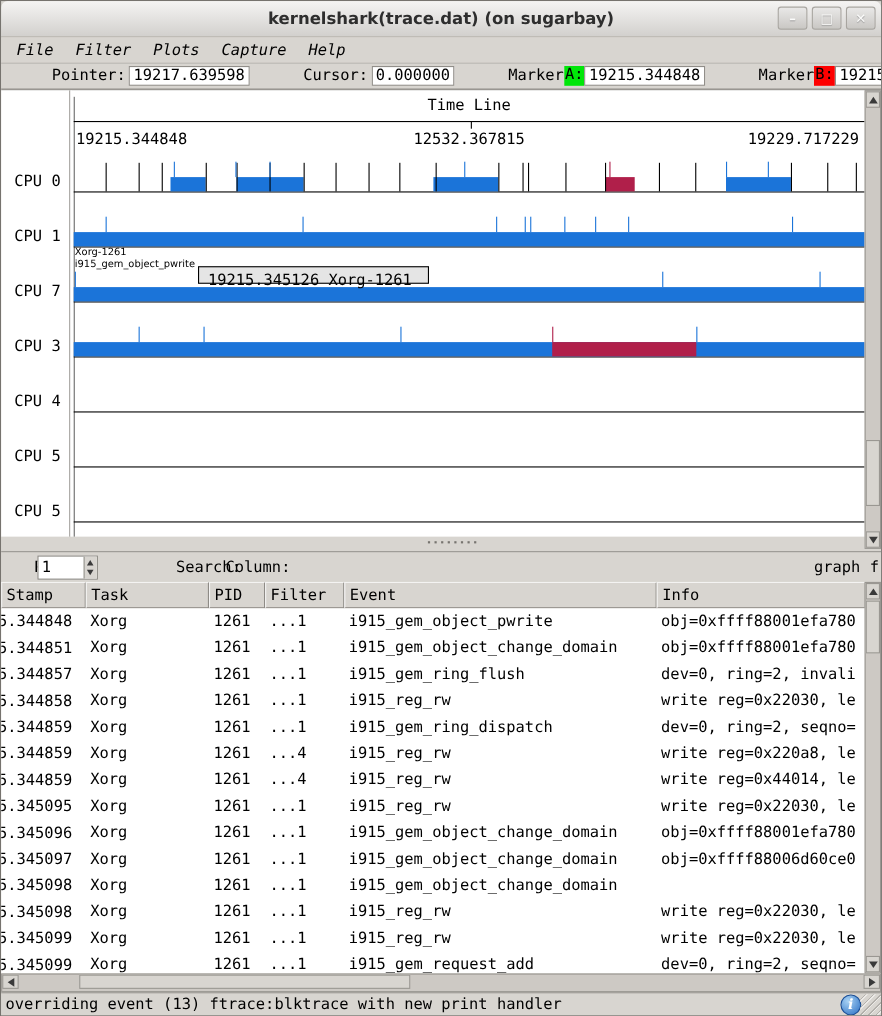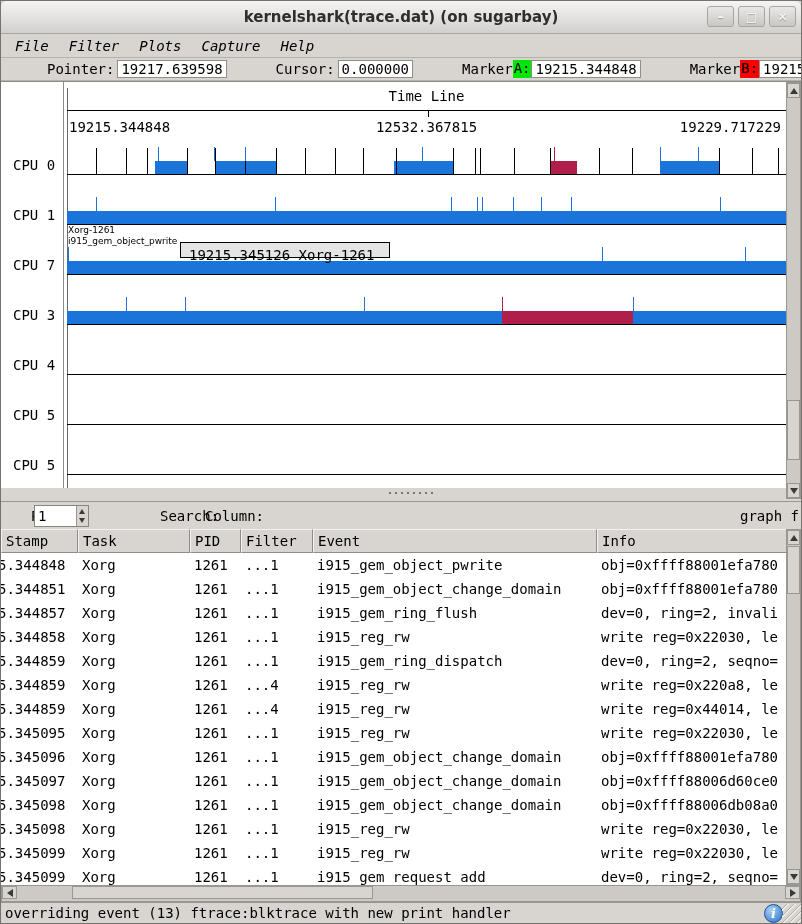--- a/index.html
+++ b/index.html
@@ -398,21 +398,20 @@
         <div class="tcell" style="width: 72px;">...1</div>
         <div class="tcell" style="width: 284px;">i915_gem_object_change_domain</div>
         <div class="tcell" style="width: 190px;">obj=0xffff88006d60ce0</div>
       </div>
       <div class="trow">
         <div class="tcell tcell-stamp" style="width: 77px;">5.345098</div>
         <div class="tcell" style="width: 112px;">Xorg</div>
         <div class="tcell" style="width: 51px;">1261</div>
         <div class="tcell" style="width: 72px;">...1</div>
         <div class="tcell" style="width: 284px;">i915_gem_object_change_domain</div>
-        <div class="tcell" style="width: 190px;">obj=0xffff88006db08a0</div>
       </div>
       <div class="trow">
         <div class="tcell tcell-stamp" style="width: 77px;">5.345098</div>
         <div class="tcell" style="width: 112px;">Xorg</div>
         <div class="tcell" style="width: 51px;">1261</div>
         <div class="tcell" style="width: 72px;">...1</div>
         <div class="tcell" style="width: 284px;">i915_reg_rw</div>
         <div class="tcell" style="width: 190px;">write reg=0x22030, le</div>
       </div>
       <div class="trow">

